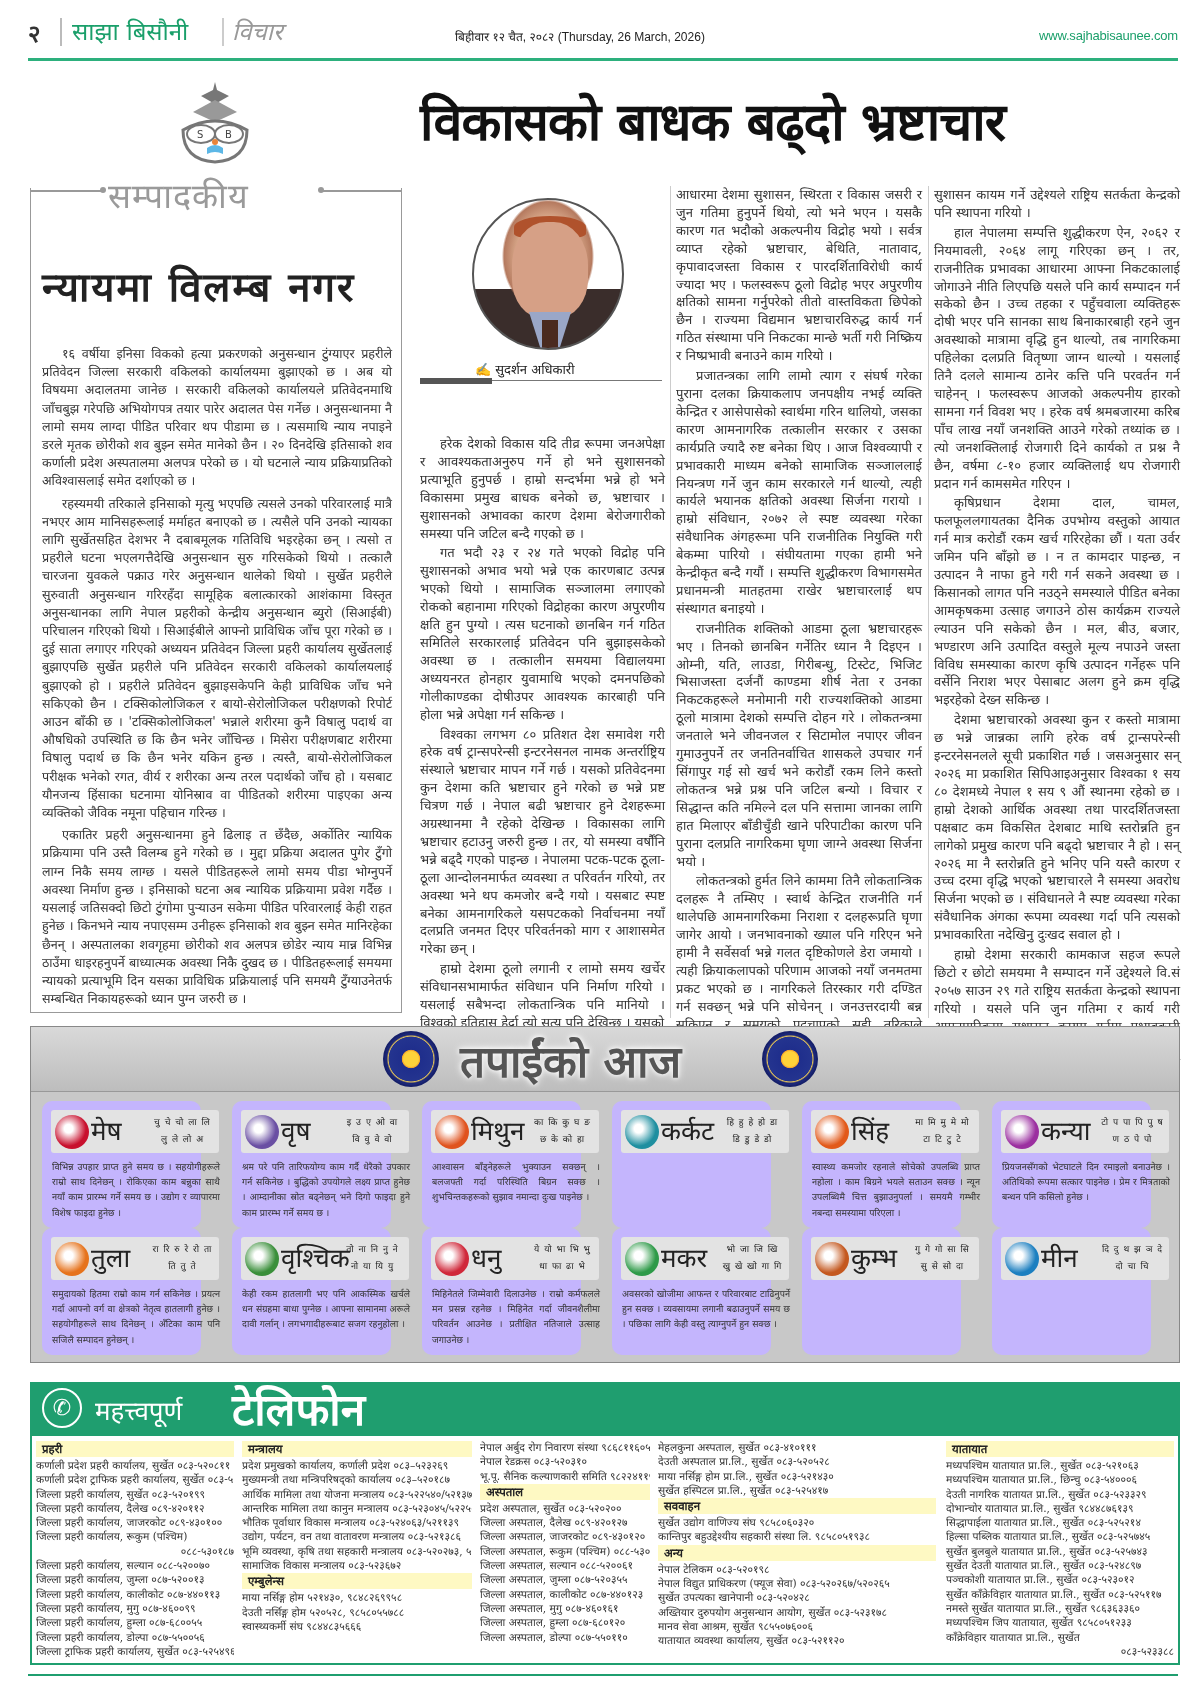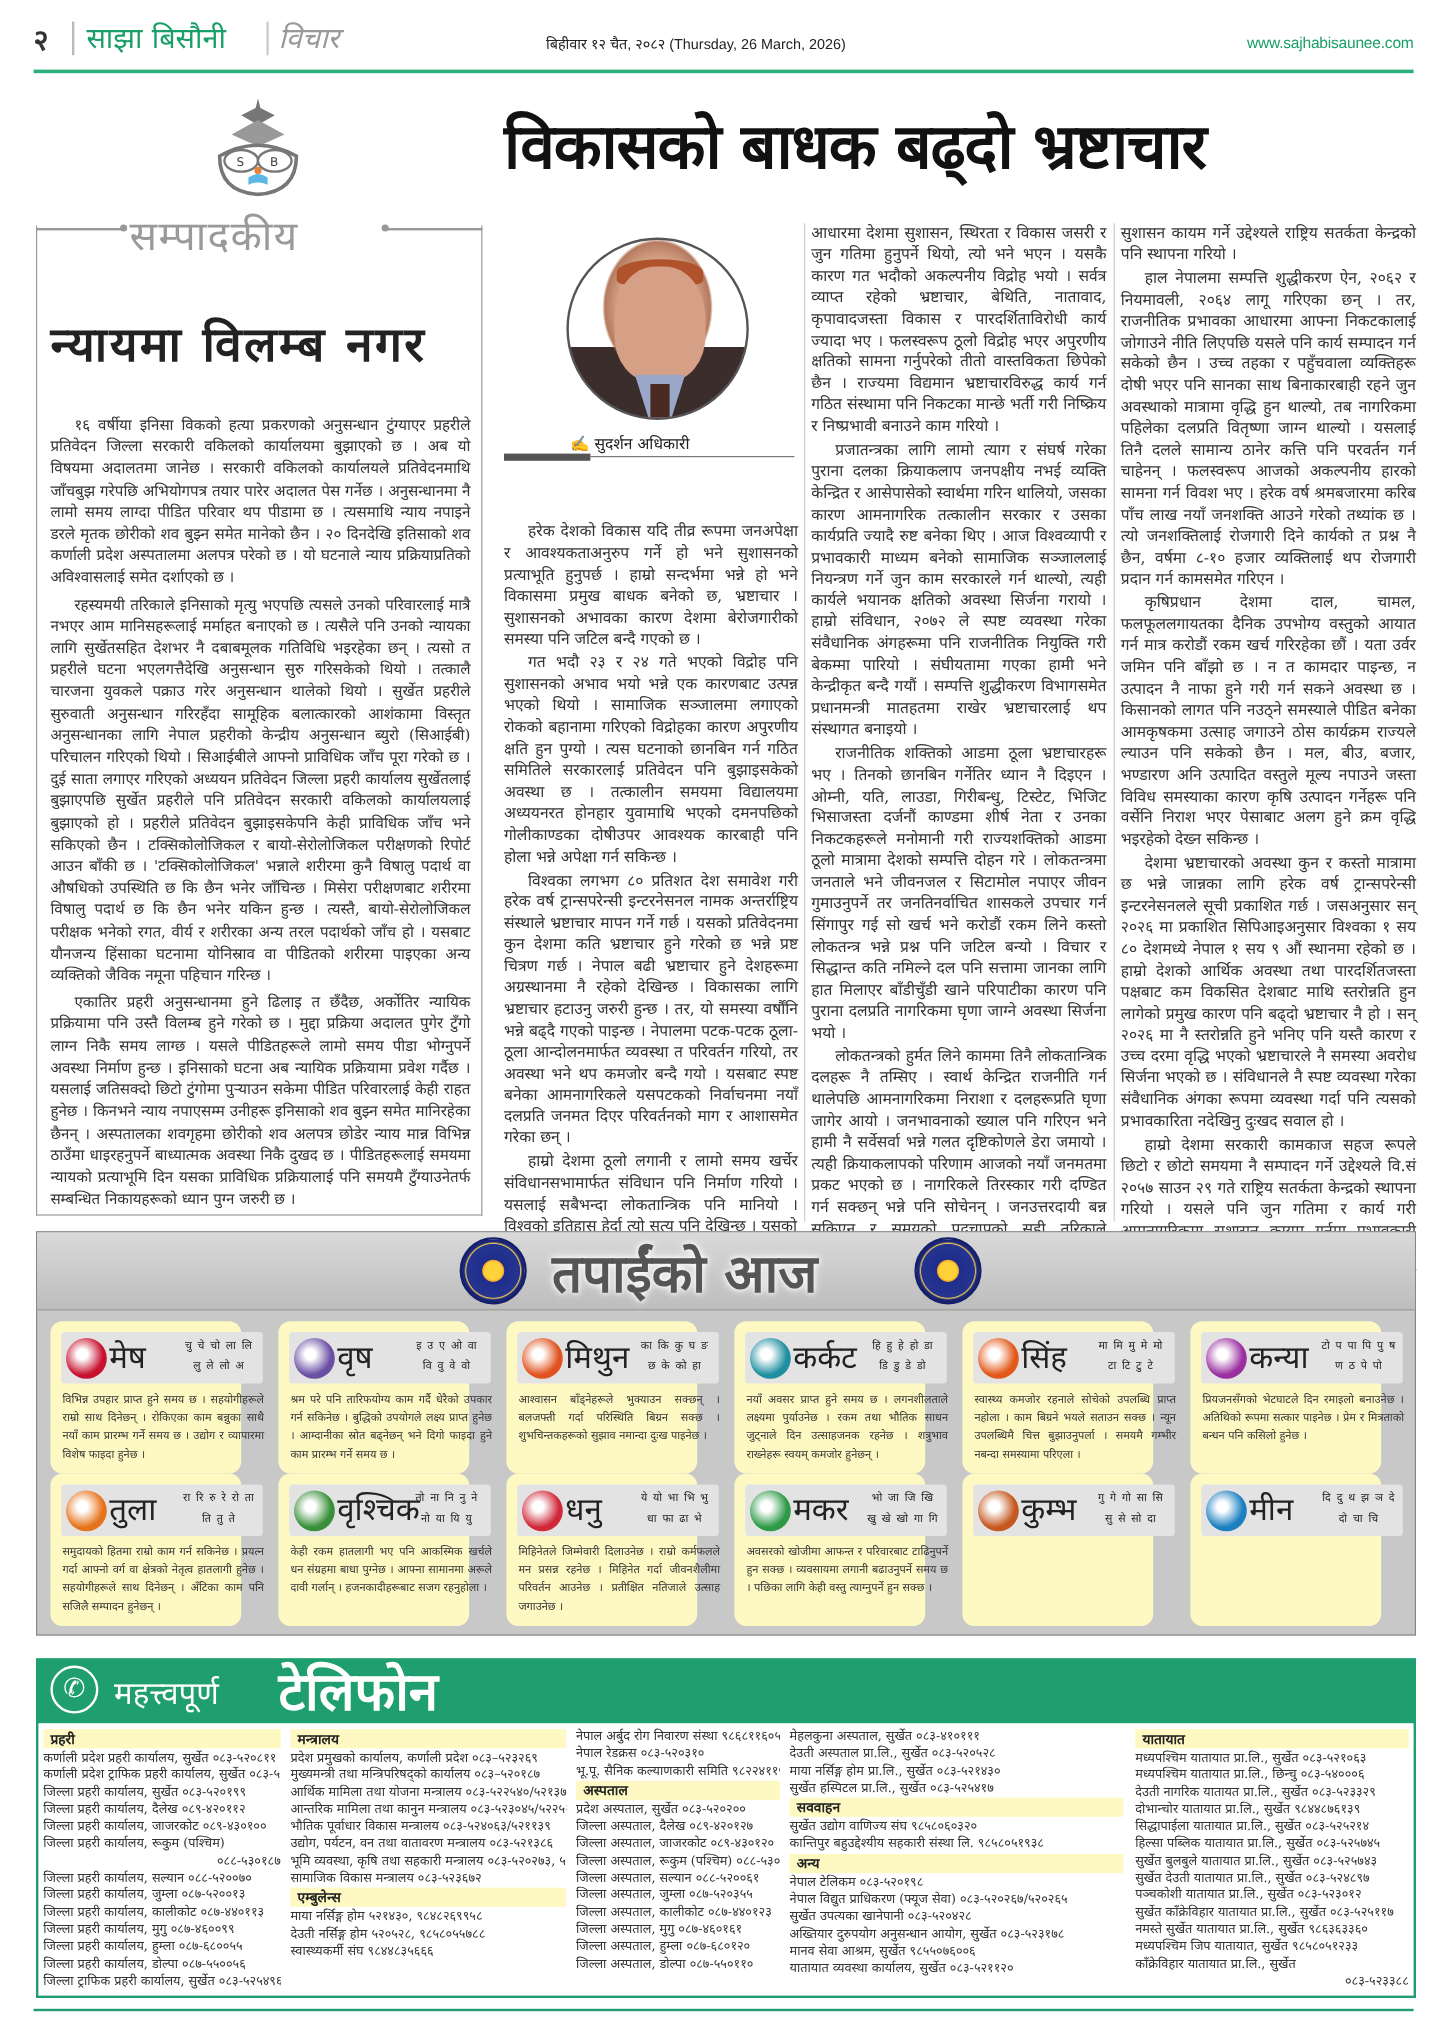--- a/index.html
+++ b/index.html
@@ -43,21 +43,21 @@
   .col2 { left: 676px; top: 186px; width: 246px; }
   .col3 { left: 934px; top: 186px; width: 246px; }
   .col-rule { width: 1px; background: #ccc; top: 186px; height: 832px; }
   .more { font-weight: bold; color: #111; }
 
   
   .horo { left: 30px; top: 1026px; width: 1150px; height: 337px; background: #c8c8c8; border: 1.5px solid #888; }
   .horo-band { left: 31px; top: 1027px; width: 1148px; height: 65px; background: linear-gradient(#d9d9d9, #bdbdbd); border-bottom: 1px solid #999; }
   .horo-title { left: 460px; top: 1030px; font-size: 44px; font-weight: bold; color: #555; font-family: "DejaVu Sans", sans-serif; text-shadow: 0 0 8px #fff, 0 0 4px #fff; }
   .wheel { width: 56px; height: 56px; border-radius: 50%; background: radial-gradient(circle, #ffd23a 0 20%, #f3a22b 24%, #1f2e8c 26%, #24348f 60%, #e1c15a 62%, #1a2575 66%, #273a9f 100%); border: 2px solid #16206a; top: 1031px; }
-  .card { width: 159px; height: 127px; background: #fef9c3; border-radius: 10px; }
+  .card { width: 159px; height: 127px; background: #c4b5fd; border-radius: 10px; }
   .card-head { position: absolute; left: 9px; top: 9px; width: 168px; height: 43px; background: #e3e3e3; border-radius: 3px; }
   .card-icon { position: absolute; left: 4px; top: 5px; width: 34px; height: 34px; border-radius: 50%; }
   .card-name { position: absolute; left: 40px; top: 2px; font-size: 26px; color: #222; font-family: "DejaVu Sans", sans-serif; white-space: nowrap; }
   .card-letters { position: absolute; right: 6px; top: 4px; width: 62px; font-size: 9px; line-height: 17px; color: #222; text-align: center; word-spacing: 2px; }
   .card-text { position: absolute; left: 10px; top: 58px; width: 168px; font-size: 9.2px; line-height: 15.2px; color: #333; text-align: justify; }
 
   
   .tel-box { left: 30px; top: 1382px; width: 1150px; height: 283px; border: 2px solid #1f9e6f; }
   .tel-band { left: 30px; top: 1382px; width: 1150px; height: 54px; background: #1f9e6f; }
   .tel-icon { left: 42px; top: 1388px; width: 40px; height: 40px; border: 2px solid #fff; border-radius: 50%; color: #fff; font-size: 22px; text-align: center; line-height: 36px; }
@@ -171,21 +171,20 @@
         <div class="card-letters">का कि कु घ ङ छ के को हा</div>
       </div>
       <div class="card-text">आश्वासन बाँड्नेहरूले भुक्याउन सक्छन् । बलजफ्ती गर्दा परिस्थिति बिग्रन सक्छ । शुभचिन्तकहरूको सुझाव नमान्दा दुःख पाइनेछ ।</div>
     </div>
     <div class="abs card" style="left: 612px; top: 1101px;">
       <div class="card-head">
         <div class="card-icon" style="background:radial-gradient(circle at 40% 40%, #fff 0 15%, #1f8fa0 60%)"></div>
         <div class="card-name">कर्कट</div>
         <div class="card-letters">हि हु हे हो डा डि डु डे डो</div>
       </div>
-      <div class="card-text">नयाँ अवसर प्राप्त हुने समय छ । लगनशीलताले लक्ष्यमा पुर्याउनेछ । रकम तथा भौतिक साधन जुट्नाले दिन उत्साहजनक रहनेछ । शत्रुभाव राख्नेहरू स्वयम् कमजोर हुनेछन् ।</div>
     </div>
     <div class="abs card" style="left: 802px; top: 1101px;">
       <div class="card-head">
         <div class="card-icon" style="background:radial-gradient(circle at 40% 40%, #fff 0 15%, #e2591a 60%)"></div>
         <div class="card-name">सिंह</div>
         <div class="card-letters">मा मि मु मे मो टा टि टु टे</div>
       </div>
       <div class="card-text">स्वास्थ्य कमजोर रहनाले सोचेको उपलब्धि प्राप्त नहोला । काम बिग्रने भयले सताउन सक्छ । न्यून उपलब्धिमै चित्त बुझाउनुपर्ला । समयमै गम्भीर नबन्दा समस्यामा परिएला ।</div>
     </div>
     <div class="abs card" style="left: 992px; top: 1101px;">
@@ -203,21 +202,21 @@
         <div class="card-letters">रा रि रु रे रो ता ति तु ते</div>
       </div>
       <div class="card-text">समुदायको हितमा राम्रो काम गर्न सकिनेछ । प्रयत्न गर्दा आफ्नो वर्ग वा क्षेत्रको नेतृत्व हातलागी हुनेछ । सहयोगीहरूले साथ दिनेछन् । अँटिका काम पनि सजिलै सम्पादन हुनेछन् ।</div>
     </div>
     <div class="abs card" style="left: 232px; top: 1228px;">
       <div class="card-head">
         <div class="card-icon" style="background:radial-gradient(circle at 40% 40%, #fff 0 15%, #3a8f3a 60%)"></div>
         <div class="card-name">वृश्चिक</div>
         <div class="card-letters">तो ना नि नु ने नो या यि यु</div>
       </div>
-      <div class="card-text">केही रकम हातलागी भए पनि आकस्मिक खर्चले धन संग्रहमा बाधा पुग्नेछ । आफ्ना सामानमा अरूले दावी गर्लान् । हजनकादीहरूबाट सजग रहनुहोला ।</div>
+      <div class="card-text">केही रकम हातलागी भए पनि आकस्मिक खर्चले धन संग्रहमा बाधा पुग्नेछ । आफ्ना सामानमा अरूले दावी गर्लान् । लगभगादीहरूबाट सजग रहनुहोला ।</div>
     </div>
     <div class="abs card" style="left: 422px; top: 1228px;">
       <div class="card-head">
         <div class="card-icon" style="background:radial-gradient(circle at 40% 40%, #fff 0 15%, #d0283a 60%)"></div>
         <div class="card-name">धनु</div>
         <div class="card-letters">ये यो भा भि भु धा फा ढा भे</div>
       </div>
       <div class="card-text">मिहिनेतले जिम्मेवारी दिलाउनेछ । राम्रो कर्मफलले मन प्रसन्न रहनेछ । मिहिनेत गर्दा जीवनशैलीमा परिवर्तन आउनेछ । प्रतीक्षित नतिजाले उत्साह जगाउनेछ ।</div>
     </div>
     <div class="abs card" style="left: 612px; top: 1228px;">

